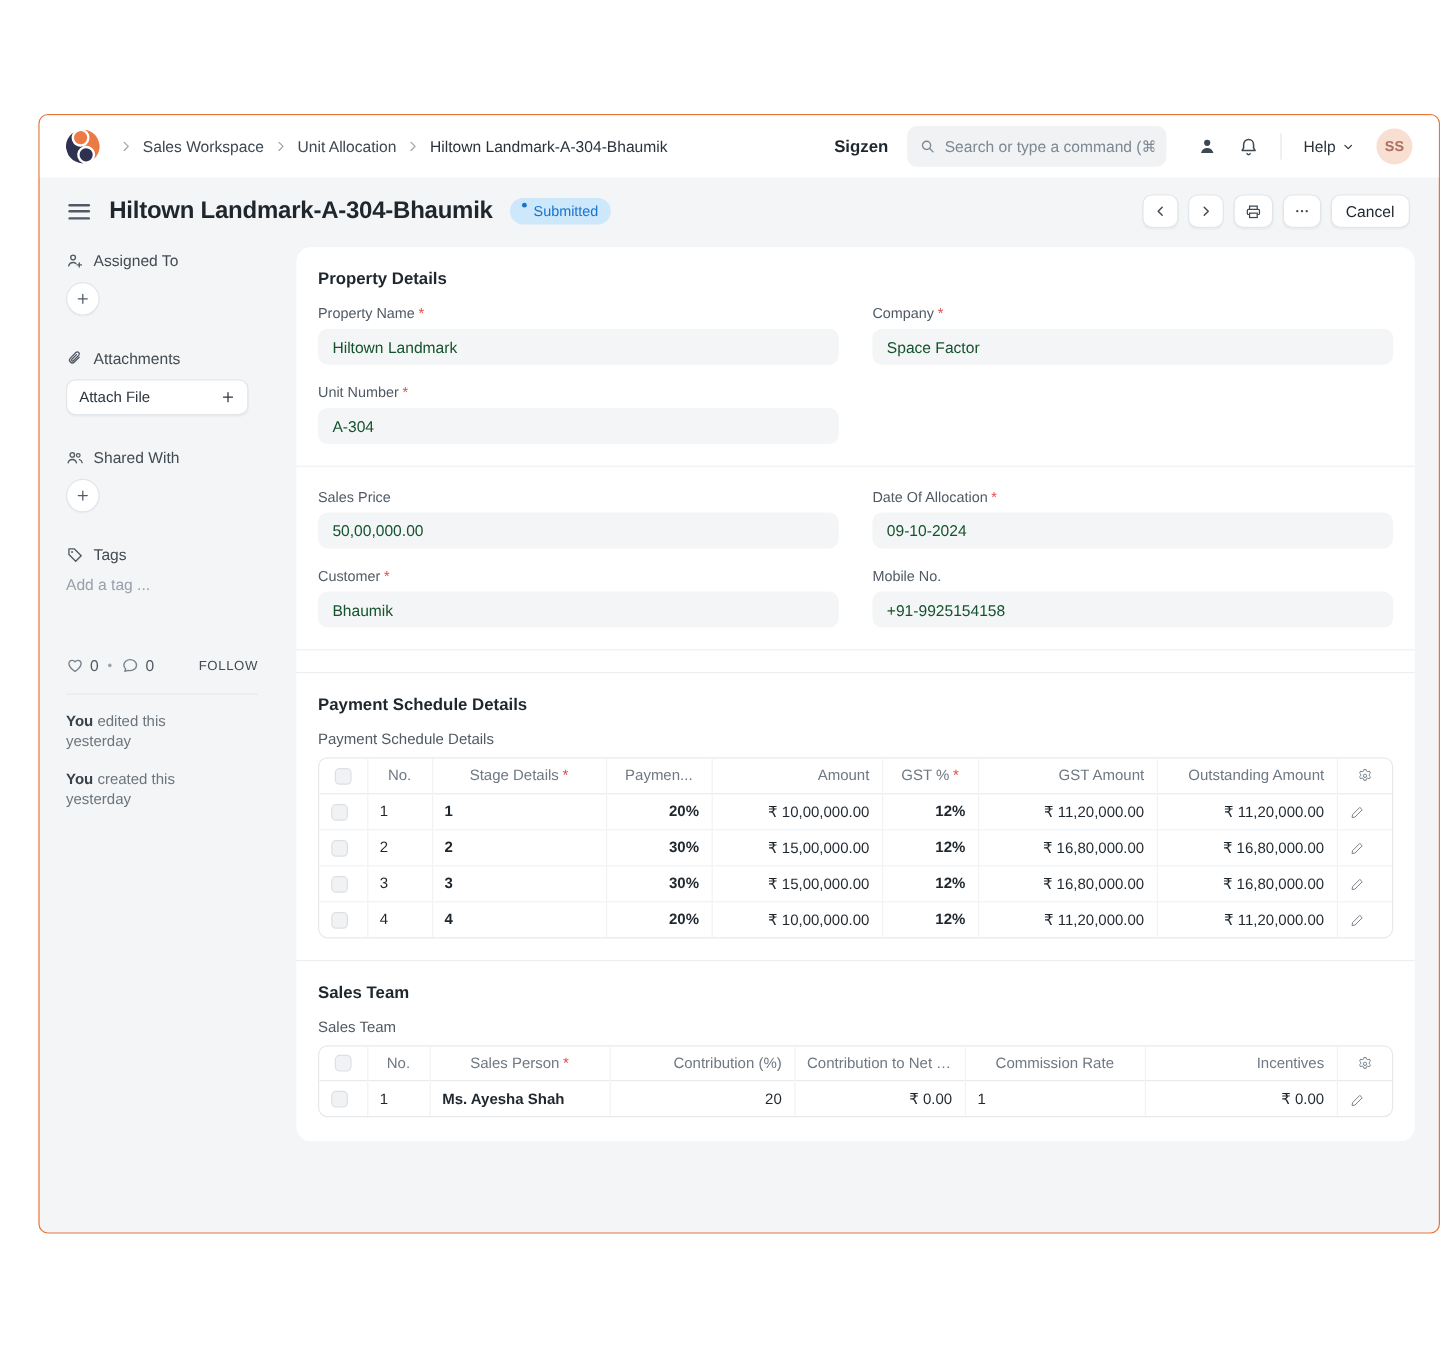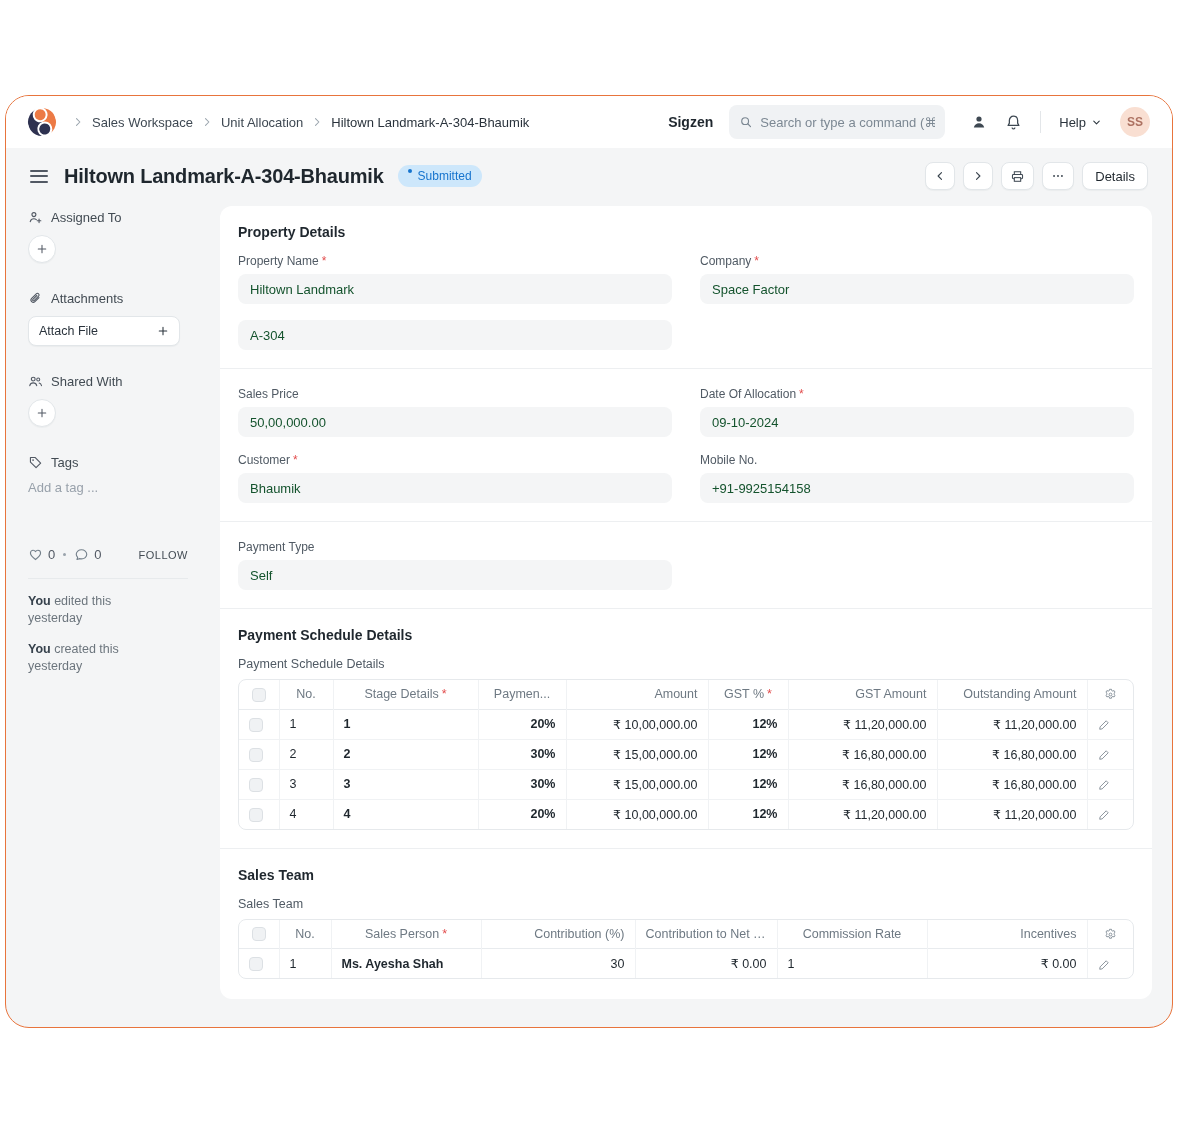--- a/index.html
+++ b/index.html
@@ -1,20 +1,20 @@
 <!DOCTYPE html>
 <html><head>
 <meta charset="utf-8">
 <style>
   * { margin:0; padding:0; box-sizing:border-box; }
   html,body { width:1200px; height:1122px; background:#ffffff; overflow:hidden;
     font-family:"Liberation Sans","DejaVu Sans",sans-serif; color:#1F272E; }
 
-  .app-frame { position:absolute; left:5px; top:95px; width:1168px; height:933px;
-    border:1.5px solid #E8743C; border-radius:24px; background:#F4F5F6; overflow:hidden; }
+  .app-frame { position:absolute; left:32px; top:95px; width:1168px; height:933px;
+    border:1.5px solid #E8743C; border-radius:8px; background:#F4F5F6; overflow:hidden; }
 
   
   .navbar { height:52px; background:#fff; display:flex; align-items:center; padding:0 22px; }
   .logo { width:28px; height:28px; border-radius:50%; position:relative; transform:rotate(-18deg); flex:none; }
   .logo .half-l { position:absolute; inset:0; border-radius:50%; background:#2E3150; clip-path:inset(0 50% 0 0); }
   .logo .half-r { position:absolute; inset:0; border-radius:50%; background:#EC7A45; clip-path:inset(0 0 0 50%); }
   .logo .dot-t { position:absolute; left:50%; top:-1px; width:15px; height:15px; margin-left:-7.5px; border-radius:50%;
     background:#EC7A45; border:2.5px solid #fff; }
   .logo .dot-b { position:absolute; left:50%; bottom:-1px; width:15px; height:15px; margin-left:-7.5px; border-radius:50%;
     background:#2E3150; border:2.5px solid #fff; }
@@ -199,21 +199,21 @@
               <rect x="4.6" y="9.2" width="6.8" height="3.9" fill="#fff" stroke="currentColor" stroke-width="1.1"></rect>
             </svg>
           </span>
         <span class="tbtn">
           <svg width="14" height="14" viewBox="0 0 16 16">
               <circle cx="3.5" cy="8" r="1.1" fill="currentColor"></circle>
               <circle cx="8" cy="8" r="1.1" fill="currentColor"></circle>
               <circle cx="12.5" cy="8" r="1.1" fill="currentColor"></circle>
             </svg>
           </span>
-        <span class="tbtn cancel">Details</span>
+        <span class="tbtn cancel">Cancel</span>
       </div>
     </div>
 
     <div class="body-row">
 
       <aside class="sidebar">
         <div class="sb-head">
           <span class="sb-ic">
             <svg width="15" height="15" viewBox="0 0 16 16">
                 <circle cx="6.3" cy="4.9" r="2.1" fill="none" stroke="currentColor" stroke-width="1.2"></circle>
@@ -314,20 +314,21 @@
         <div class="grid2">
           <div class="field">
             <div class="flabel"><span>Property Name</span><span class="req">*</span></div>
             <div class="finput">Hiltown Landmark</div>
           </div>
           <div class="field">
             <div class="flabel"><span>Company</span><span class="req">*</span></div>
             <div class="finput">Space Factor</div>
           </div>
           <div class="field">
+            <div class="flabel"><span>Unit Number</span><span class="req">*</span></div>
             <div class="finput">A-304</div>
           </div>
           <div></div>
         </div>
 
         <div class="sec-divider"></div>
 
         <div class="grid2">
           <div class="field">
             <div class="flabel"><span>Sales Price</span><span class="req"></span></div>
@@ -342,27 +343,20 @@
             <div class="finput">Bhaumik</div>
           </div>
           <div class="field">
             <div class="flabel"><span>Mobile No.</span><span class="req"></span></div>
             <div class="finput">+91-9925154158</div>
           </div>
         </div>
 
         <div class="sec-divider"></div>
 
-        <div class="grid2">
-          <div class="field">
-            <div class="flabel"><span>Payment Type</span><span class="req"></span></div>
-            <div class="finput">Self</div>
-          </div>
-          <div></div>
-        </div>
 
         <div class="sec-divider"></div>
 
         <div class="sec-heading">Payment Schedule Details</div>
         <div class="tbl-label">Payment Schedule Details</div>
         <div class="table-wrap">
           <table class="grid">
             <colgroup>
               <col style="width:40px">
                 <col style="width:54px">
@@ -488,21 +482,21 @@
                         <circle cx="8" cy="8" r="1.7" fill="none" stroke="currentColor" stroke-width="1"></circle>
                       </svg>
                     </span></th>
               </tr>
             </thead>
             <tbody>
               <tr>
                 <td class="t-center"><span class="checkbox"></span></td>
                 <td class="t-center">1</td>
                 <td class="t-bold">Ms. Ayesha Shah</td>
-                <td class="t-right">30</td>
+                <td class="t-right">20</td>
                 <td class="t-right">₹ 0.00</td>
                 <td>1</td>
                 <td class="t-right">₹ 0.00</td>
                 <td class="t-center"><span class="cell-icon">
                   <svg width="12" height="12" viewBox="0 0 16 16">
                         <path d="M10.9 2.4l2.7 2.7-8.1 8.1-3.2.5.5-3.2 8.1-8.1z" fill="none" stroke="currentColor" stroke-width="1.1" stroke-linejoin="round"></path>
                       </svg>
                     </span></td>
               </tr>
             </tbody>

